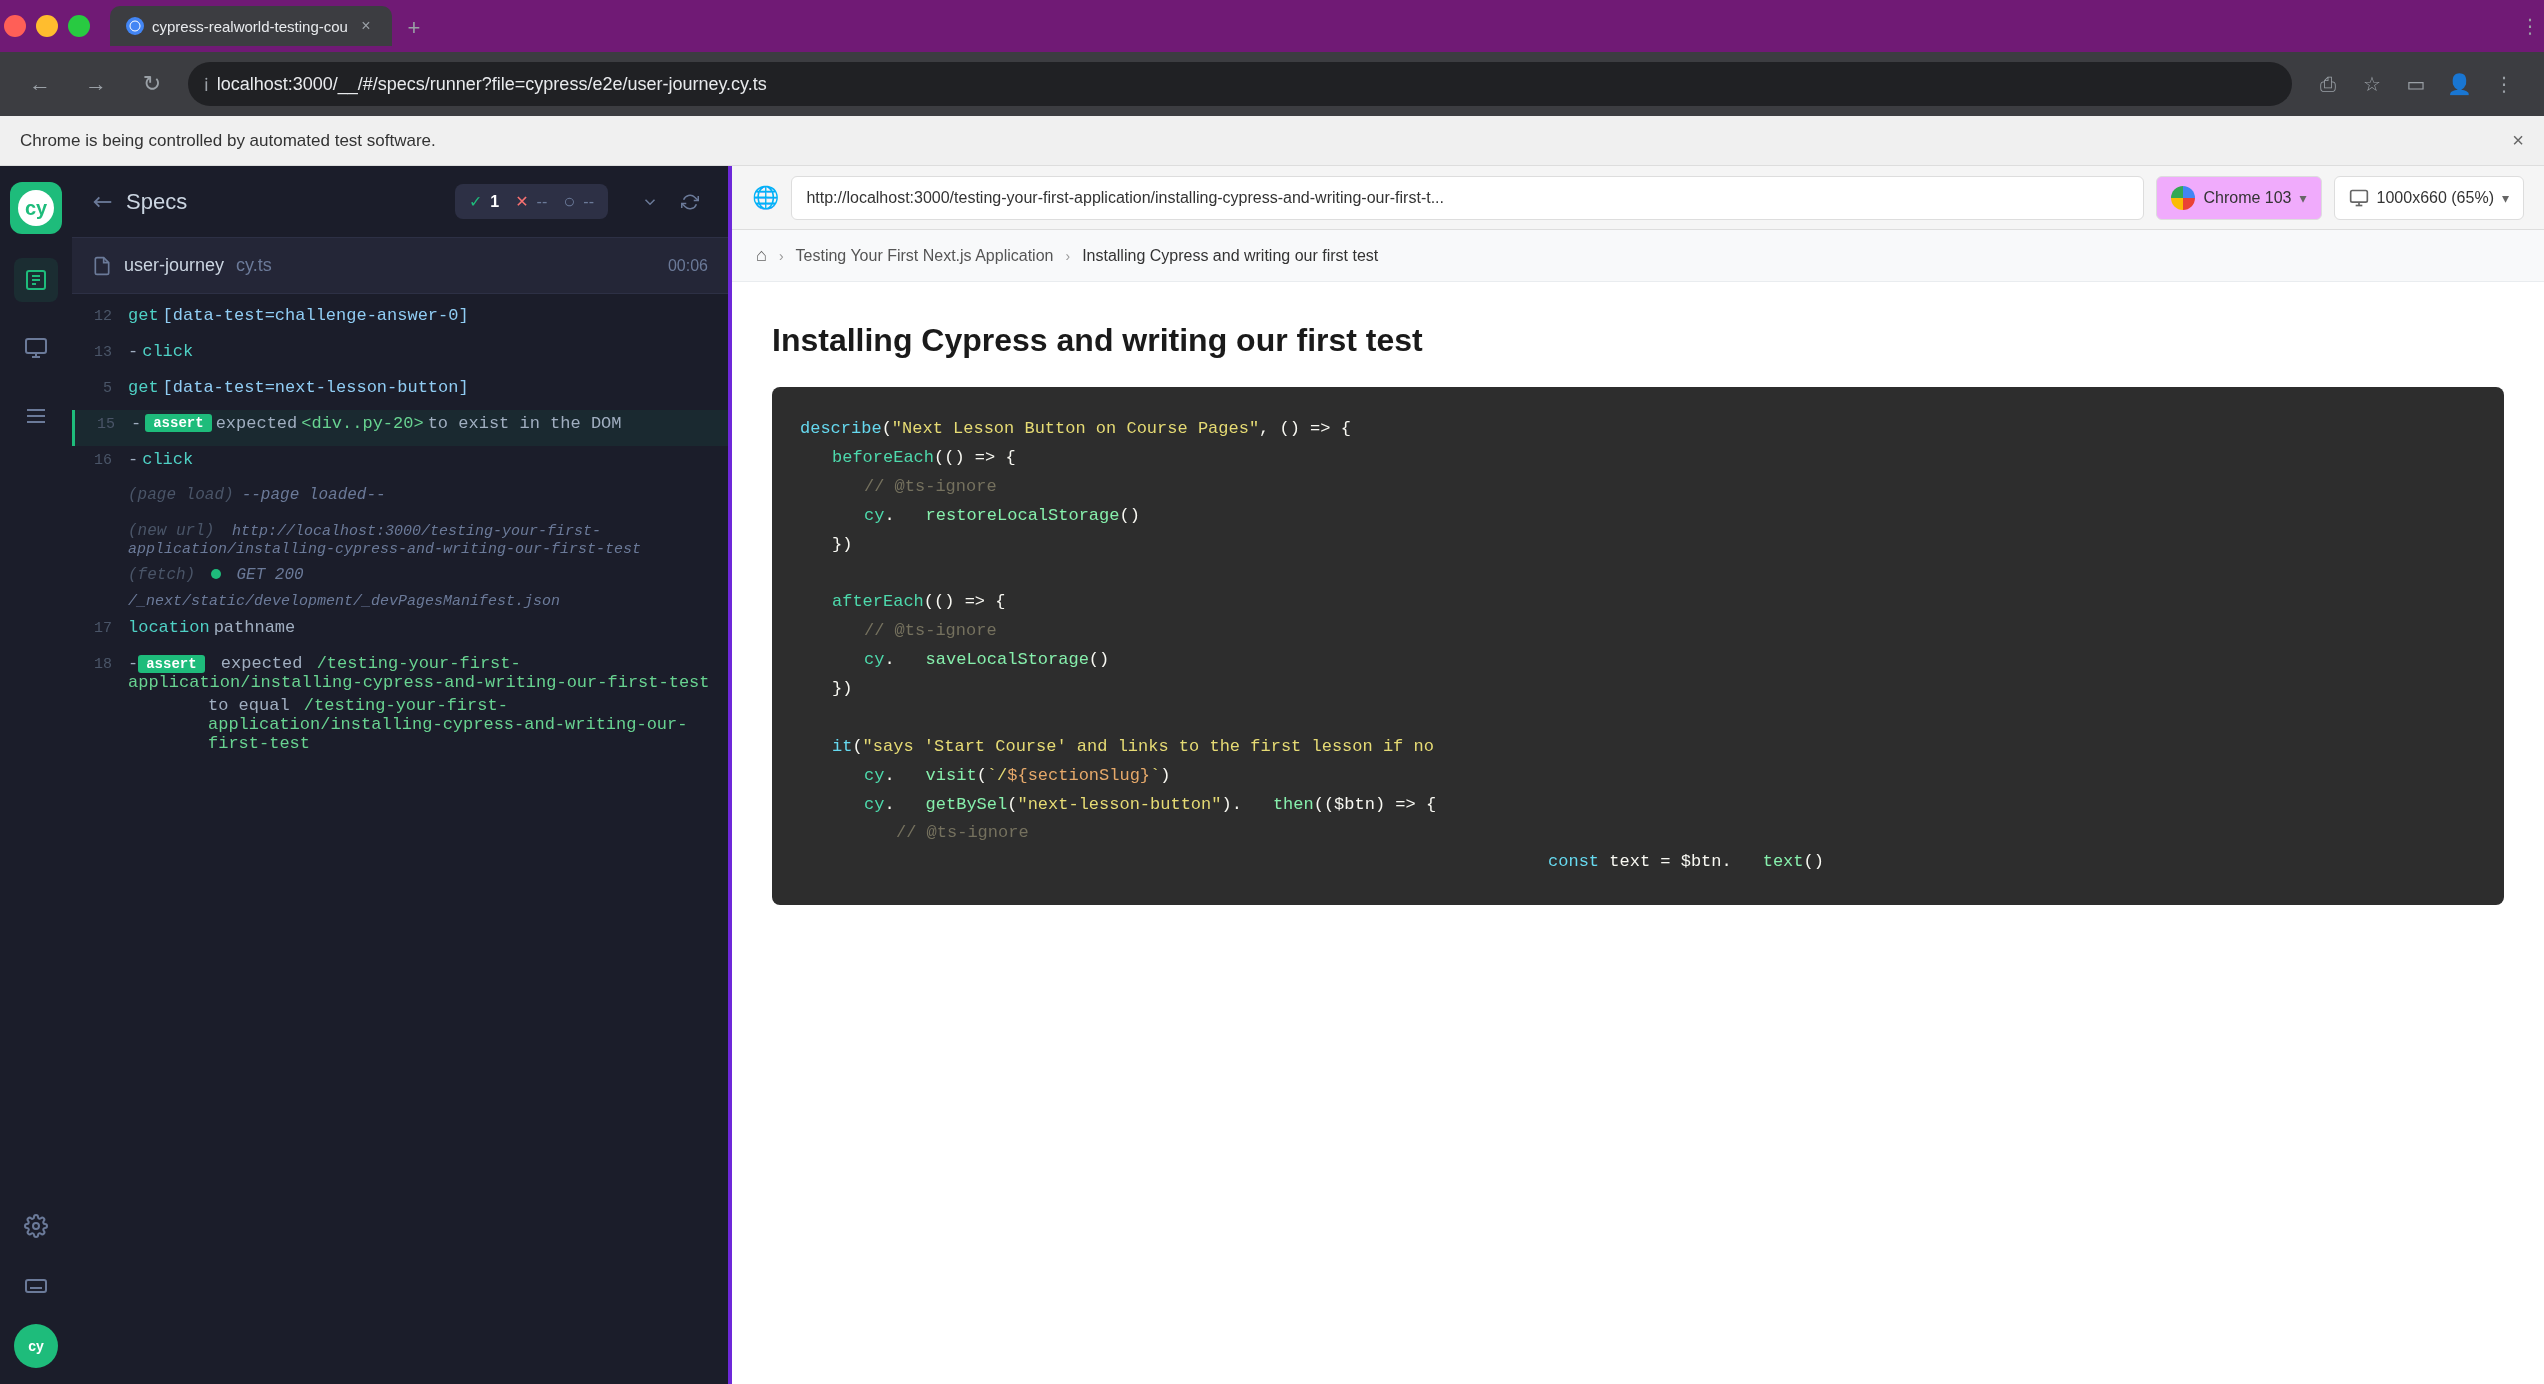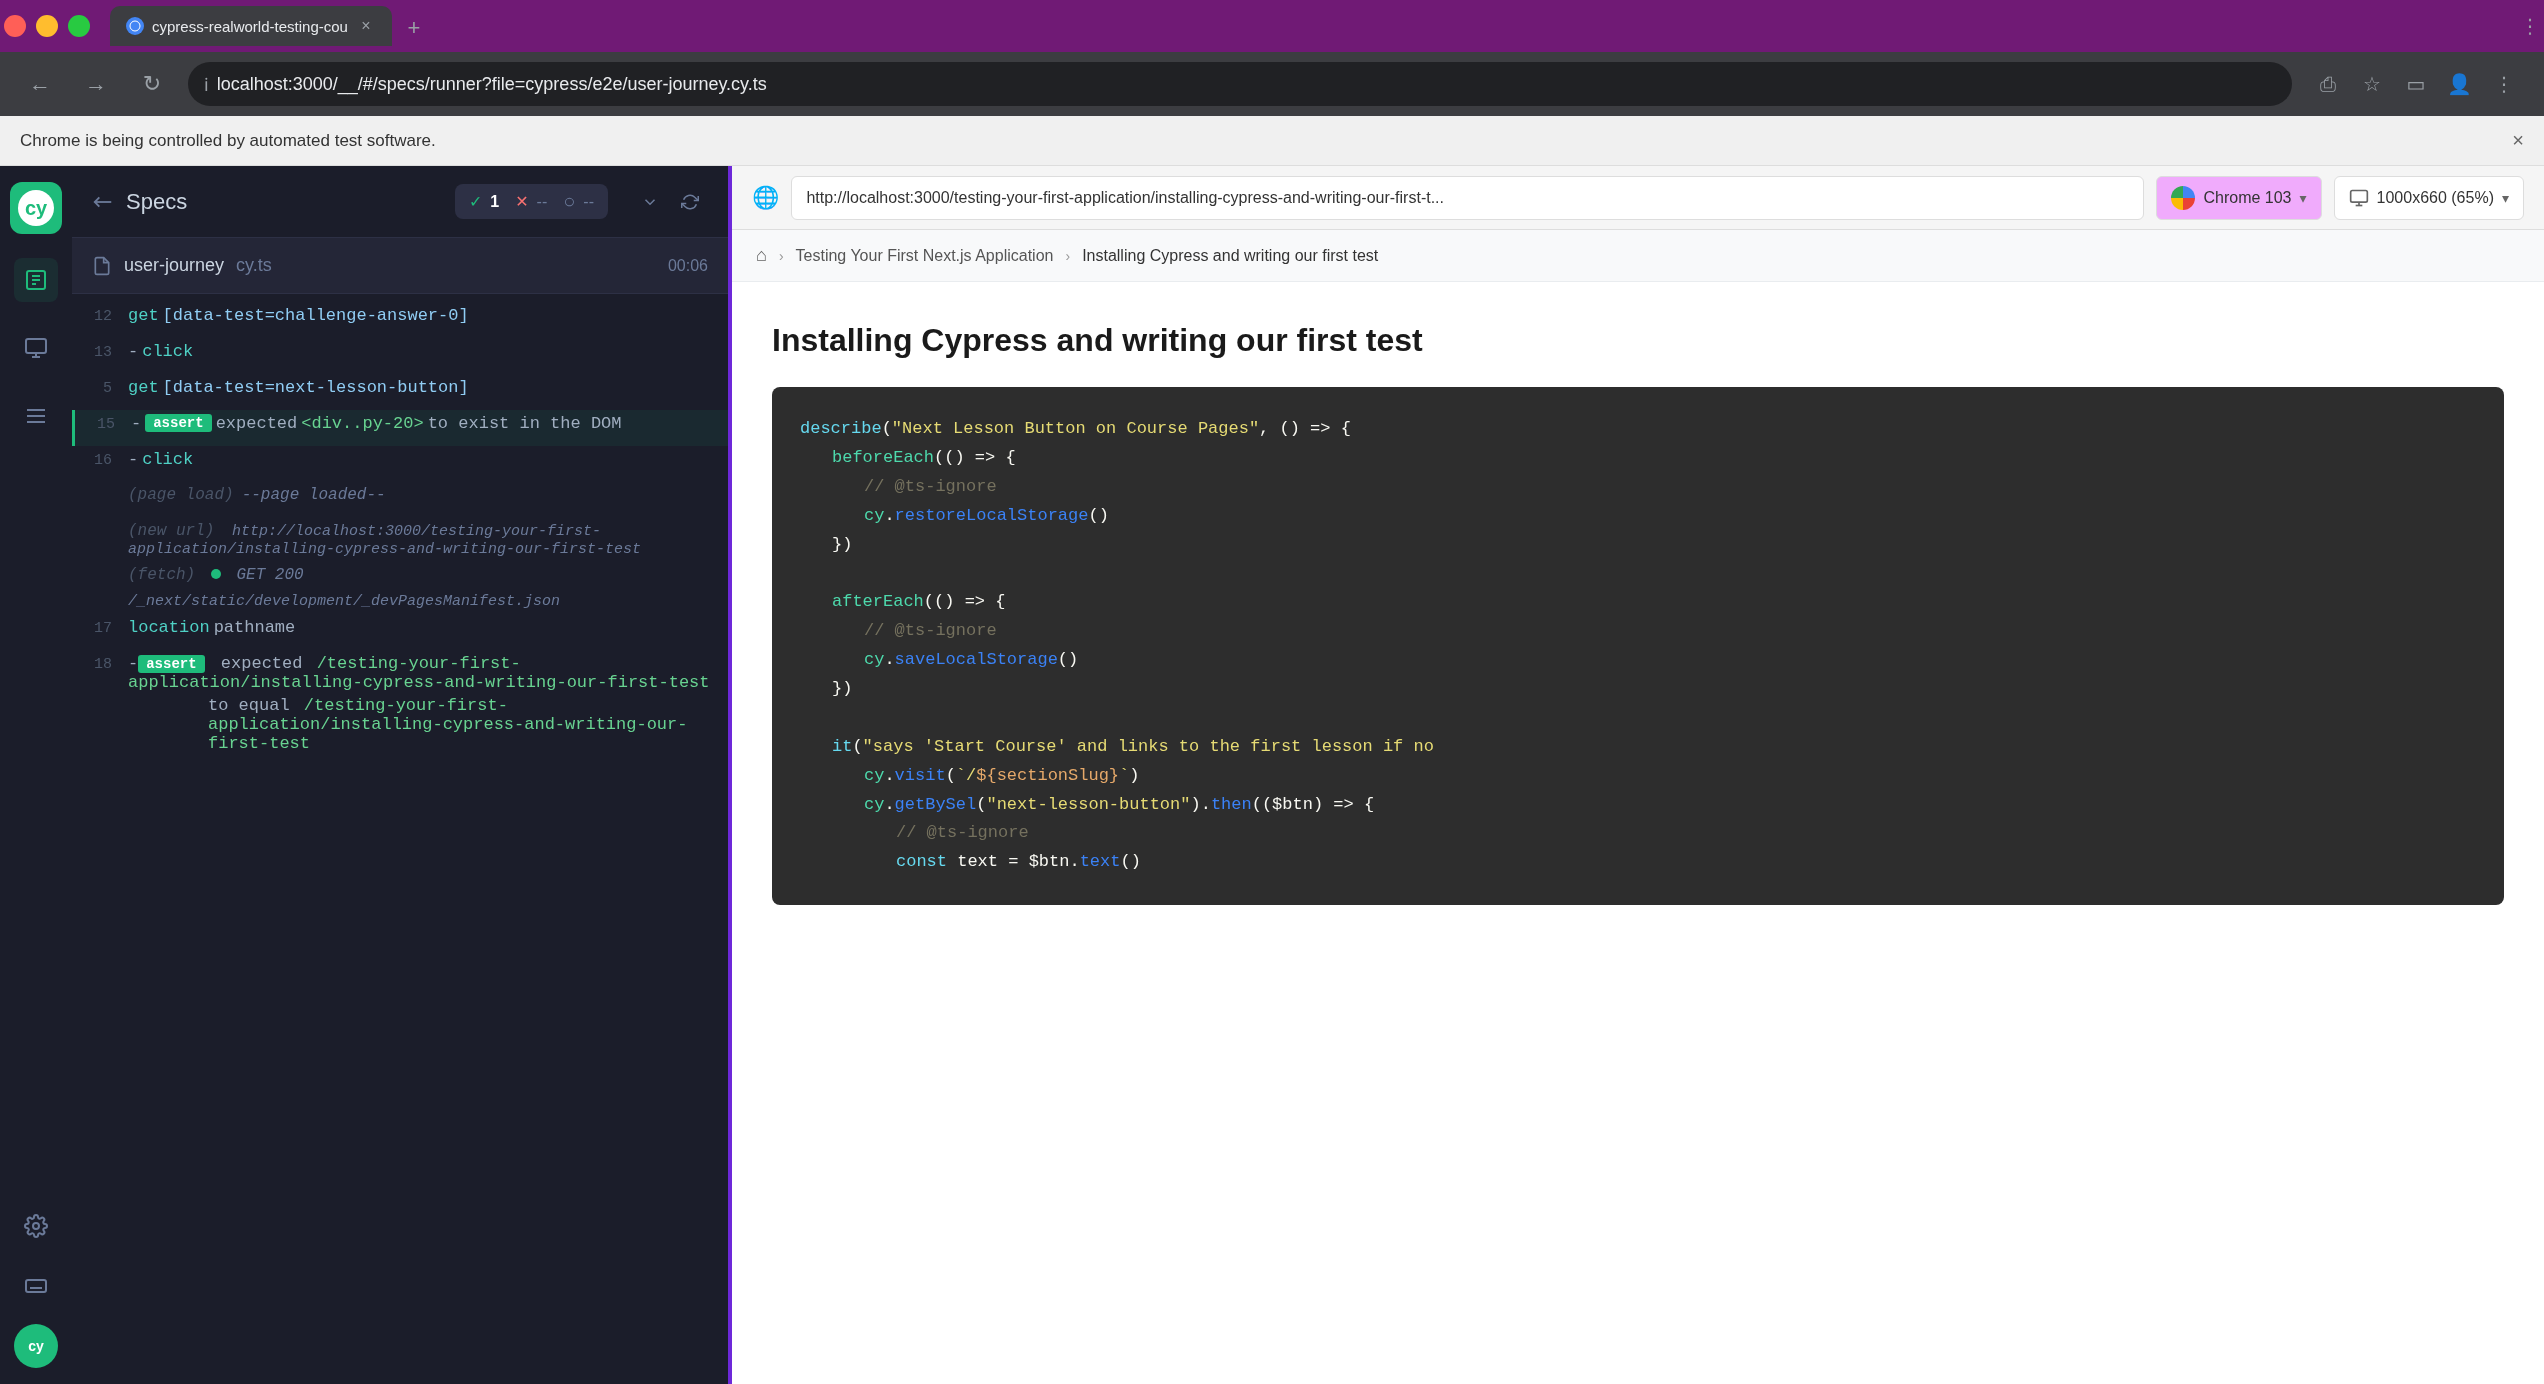--- a/index.html
+++ b/index.html
@@ -96,21 +96,21 @@
     .bc-current { font-size: 16px; color: #333; font-weight: 500; }
 
     .vp-article { padding: 40px 40px; overflow: hidden; }
     .article-title { font-size: 32px; font-weight: 700; color: #1a1a1a; margin-bottom: 28px; }
     
     .code-block { background: #2d2d2d; border-radius: 8px; padding: 28px; overflow: hidden; }
     .code-line { font-family: 'Courier New', monospace; font-size: 17px; line-height: 1.7; }
     .c-white { color: #f8f8f2; }
     .c-orange { color: #e6a96a; }
     .c-blue { color: #66d9ef; }
-    .c-green { color: #3b82f6; }
+    .c-green { color: #86efac; margin-left: 31px; }
     .c-gray { color: #75715e; }
     .c-yellow { color: #e6db74; }
     .c-teal { color: #4dd9ac; }
     .code-indent { padding-left: 32px; }
     .code-indent2 { padding-left: 64px; }
   </style>
 </head>
 <body>
 
 <div class="browser-frame">
@@ -425,21 +425,21 @@
             </div>
             <div class="code-line code-indent2">
               <span class="c-teal">cy</span><span class="c-white">.</span><span class="c-green">visit</span><span class="c-white">(</span><span class="c-yellow">`/</span><span class="c-orange">${sectionSlug}</span><span class="c-yellow">`</span><span class="c-white">)</span>
             </div>
             <div class="code-line code-indent2">
               <span class="c-teal">cy</span><span class="c-white">.</span><span class="c-green">getBySel</span><span class="c-white">(</span><span class="c-yellow">"next-lesson-button"</span><span class="c-white">).</span><span class="c-green">then</span><span class="c-white">(($btn) =&gt; {</span>
             </div>
             <div class="code-line" style="padding-left:96px;">
               <span class="c-gray">// @ts-ignore</span>
             </div>
-            <div class="code-line" style="padding-left:96px;">
+            <div class="code-line" style="padding-left:96px;text-align:center;">
               <span class="c-blue">const</span><span class="c-white"> text = $btn.</span><span class="c-green">text</span><span class="c-white">()</span>
             </div>
           </div>
         </div>
       </div>
     </div>
   </div>
 </div>
 
 </body></html>

